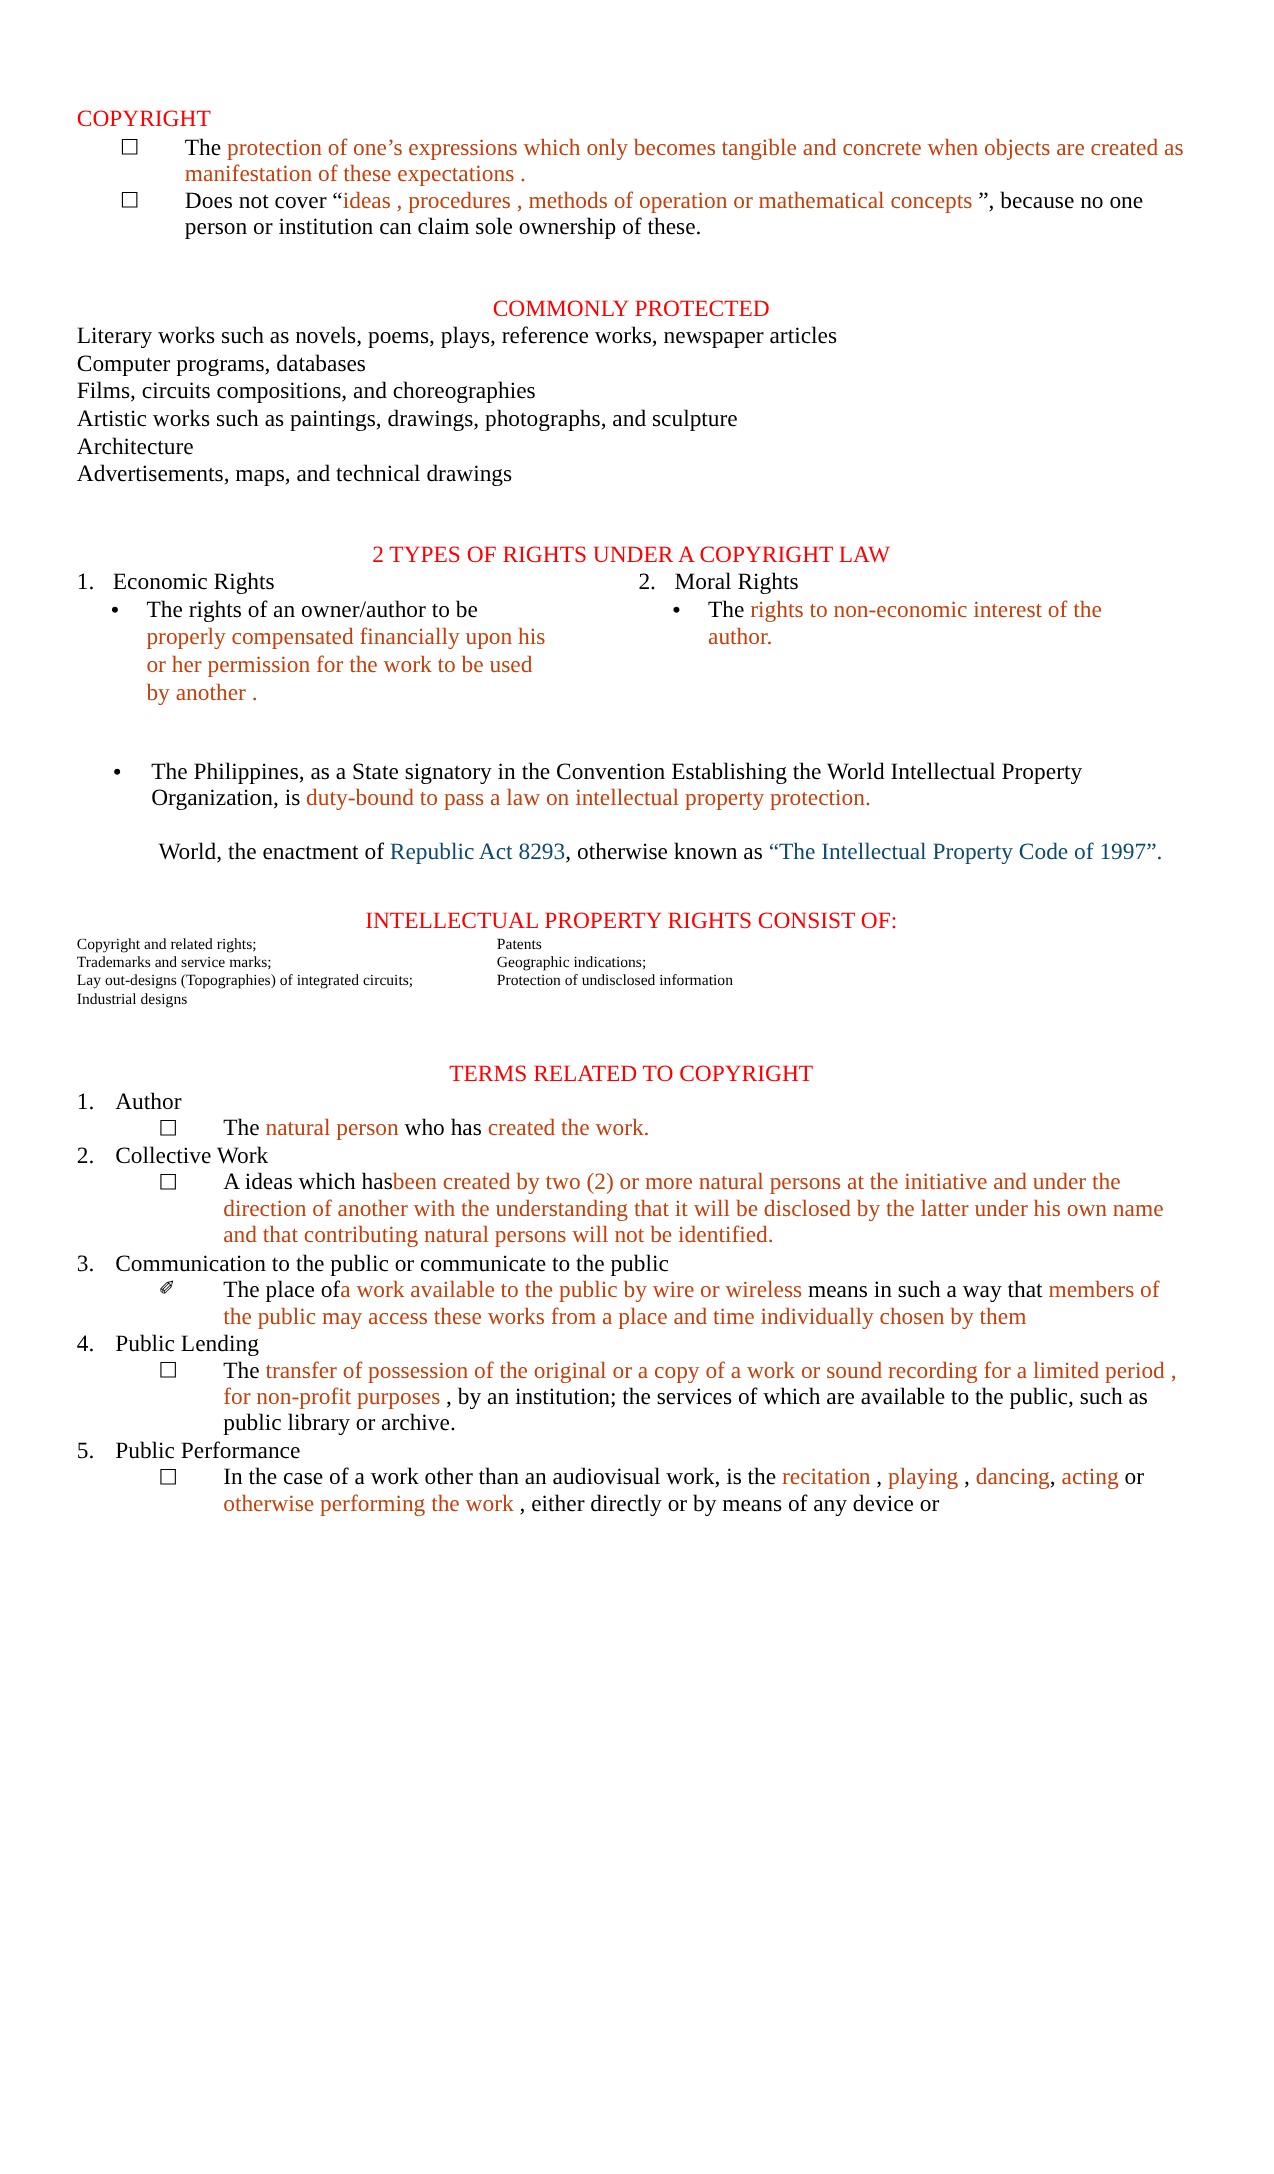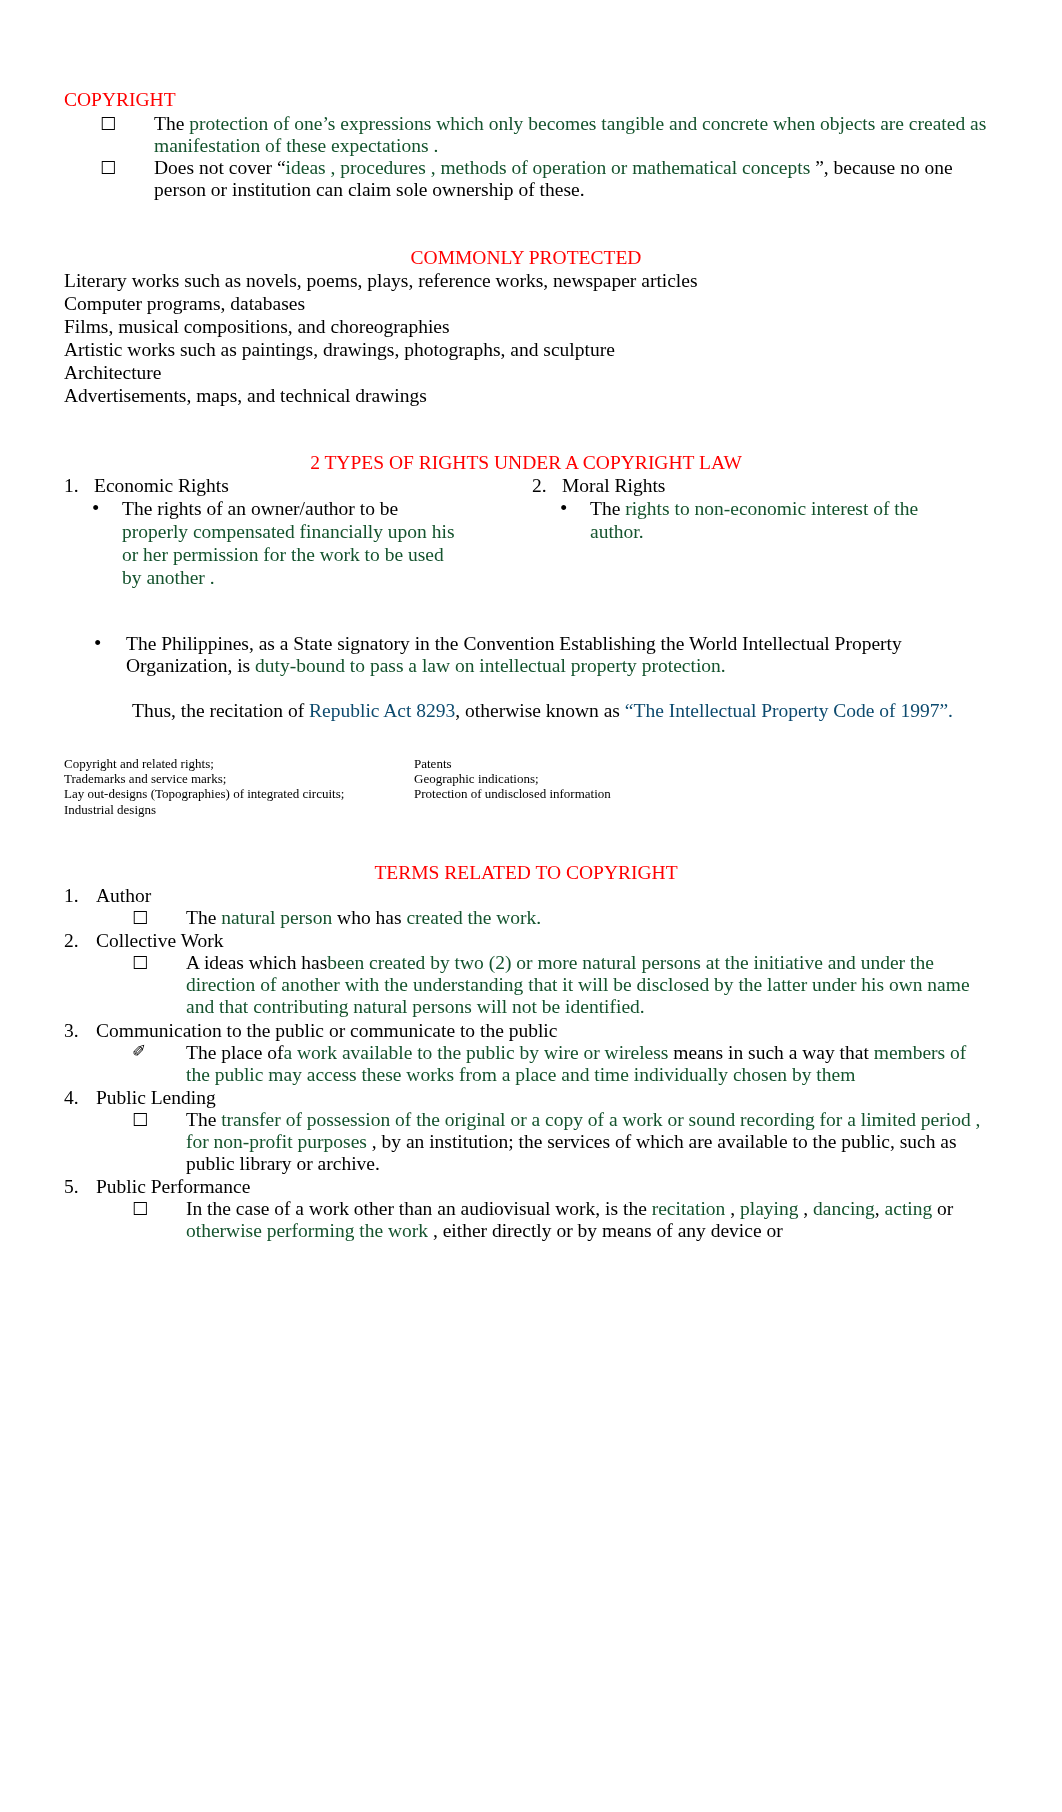--- a/index.html
+++ b/index.html
@@ -14,21 +14,21 @@
     color: #000000;
     -webkit-font-smoothing: antialiased;
   }
   .page {
     position: relative;
     width: 1062px;
     min-height: 1812px;
     box-sizing: border-box;
     padding: 88px 74px 28px 64px;
   }
-  .red   { color: #14532d; }
+  .red   { color: #c2410c; }
   .navy  { color: #0c4a6e; font-family: Liberation Serif, serif; }
 
   .sec-head-left {
     color: #FF0000;
     font-size: 19.5px;
     line-height: 1.18;
     margin: 0 0 2px 0;
   }
   .sec-head-center {
     color: #FF0000;
@@ -163,21 +163,21 @@
     </li>
   </ul>
 
   <div class="sp-44"></div>
 
   <div class="sec-head-center">COMMONLY PROTECTED</div>
 
   <div>
     <div class="plain-line">Literary works such as novels, poems, plays, reference works, newspaper articles</div>
     <div class="plain-line">Computer programs, databases</div>
-    <div class="plain-line">Films, musical compositions, and choreographies</div>
+    <div class="plain-line">Films, circuits compositions, and choreographies</div>
     <div class="plain-line">Artistic works such as paintings, drawings, photographs, and sculpture</div>
     <div class="plain-line">Architecture</div>
     <div class="plain-line">Advertisements, maps, and technical drawings</div>
   </div>
 
   <div class="sp-44"></div>
 
   <div class="sec-head-center">2 TYPES OF RIGHTS UNDER A COPYRIGHT LAW</div>
 
   <div class="two-col">
@@ -208,24 +208,25 @@
 
   <ul class="dot">
     <li class="dot-item">
       <span class="dot-mark">•</span>
       <span><span>The Philippines, as a State signatory in the Convention Establishing the World Intellectual Property Organization, is </span><span class="red">duty-bound to pass a law on intellectual property protection.</span></span>
     </li>
   </ul>
 
   <div class="sp-22"></div>
 
-  <p class="indent-para"><span>Thus, the recitation of  </span><span class="navy">Republic Act 8293</span><span>, otherwise known as </span><span class="navy">“The Intellectual Property Code of 1997”.</span></p>
+  <p class="indent-para"><span>World, the enactment of  </span><span class="navy">Republic Act 8293</span><span>, otherwise known as </span><span class="navy">“The Intellectual Property Code of 1997”.</span></p>
 
   <div class="sp-34"></div>
 
+  <div class="sec-head-center">INTELLECTUAL PROPERTY RIGHTS CONSIST OF:</div>
 
   <div class="grid2">
     <div>Copyright and related rights;</div>
     <div>Patents</div>
     <div>Trademarks and service marks;</div>
     <div>Geographic indications;</div>
     <div>Lay out-designs (Topographies) of integrated circuits;</div>
     <div>Protection of undisclosed information</div>
     <div>Industrial designs</div>
     <div></div>

